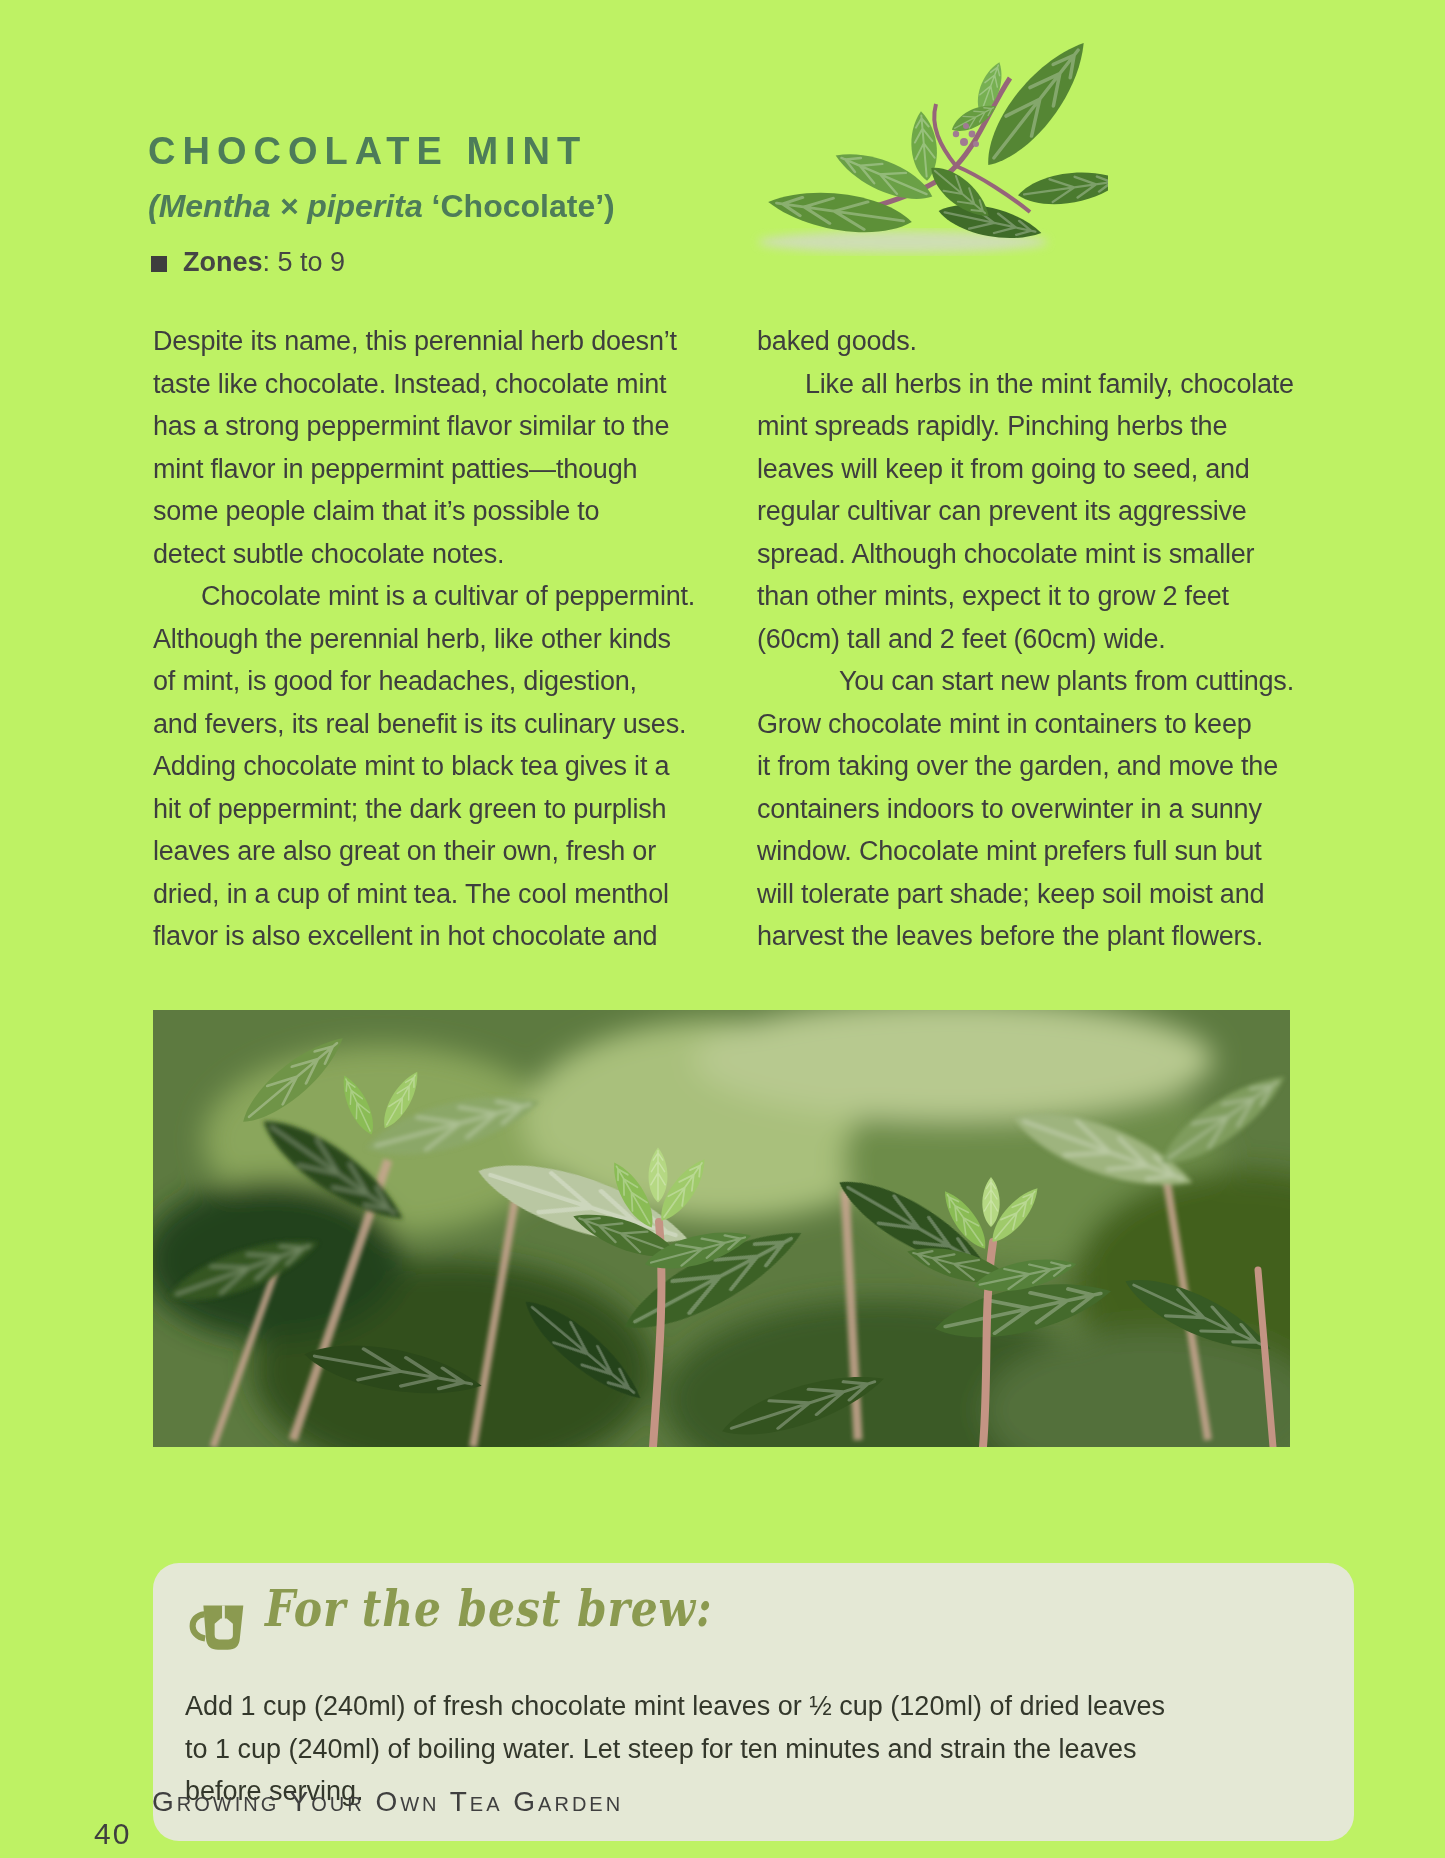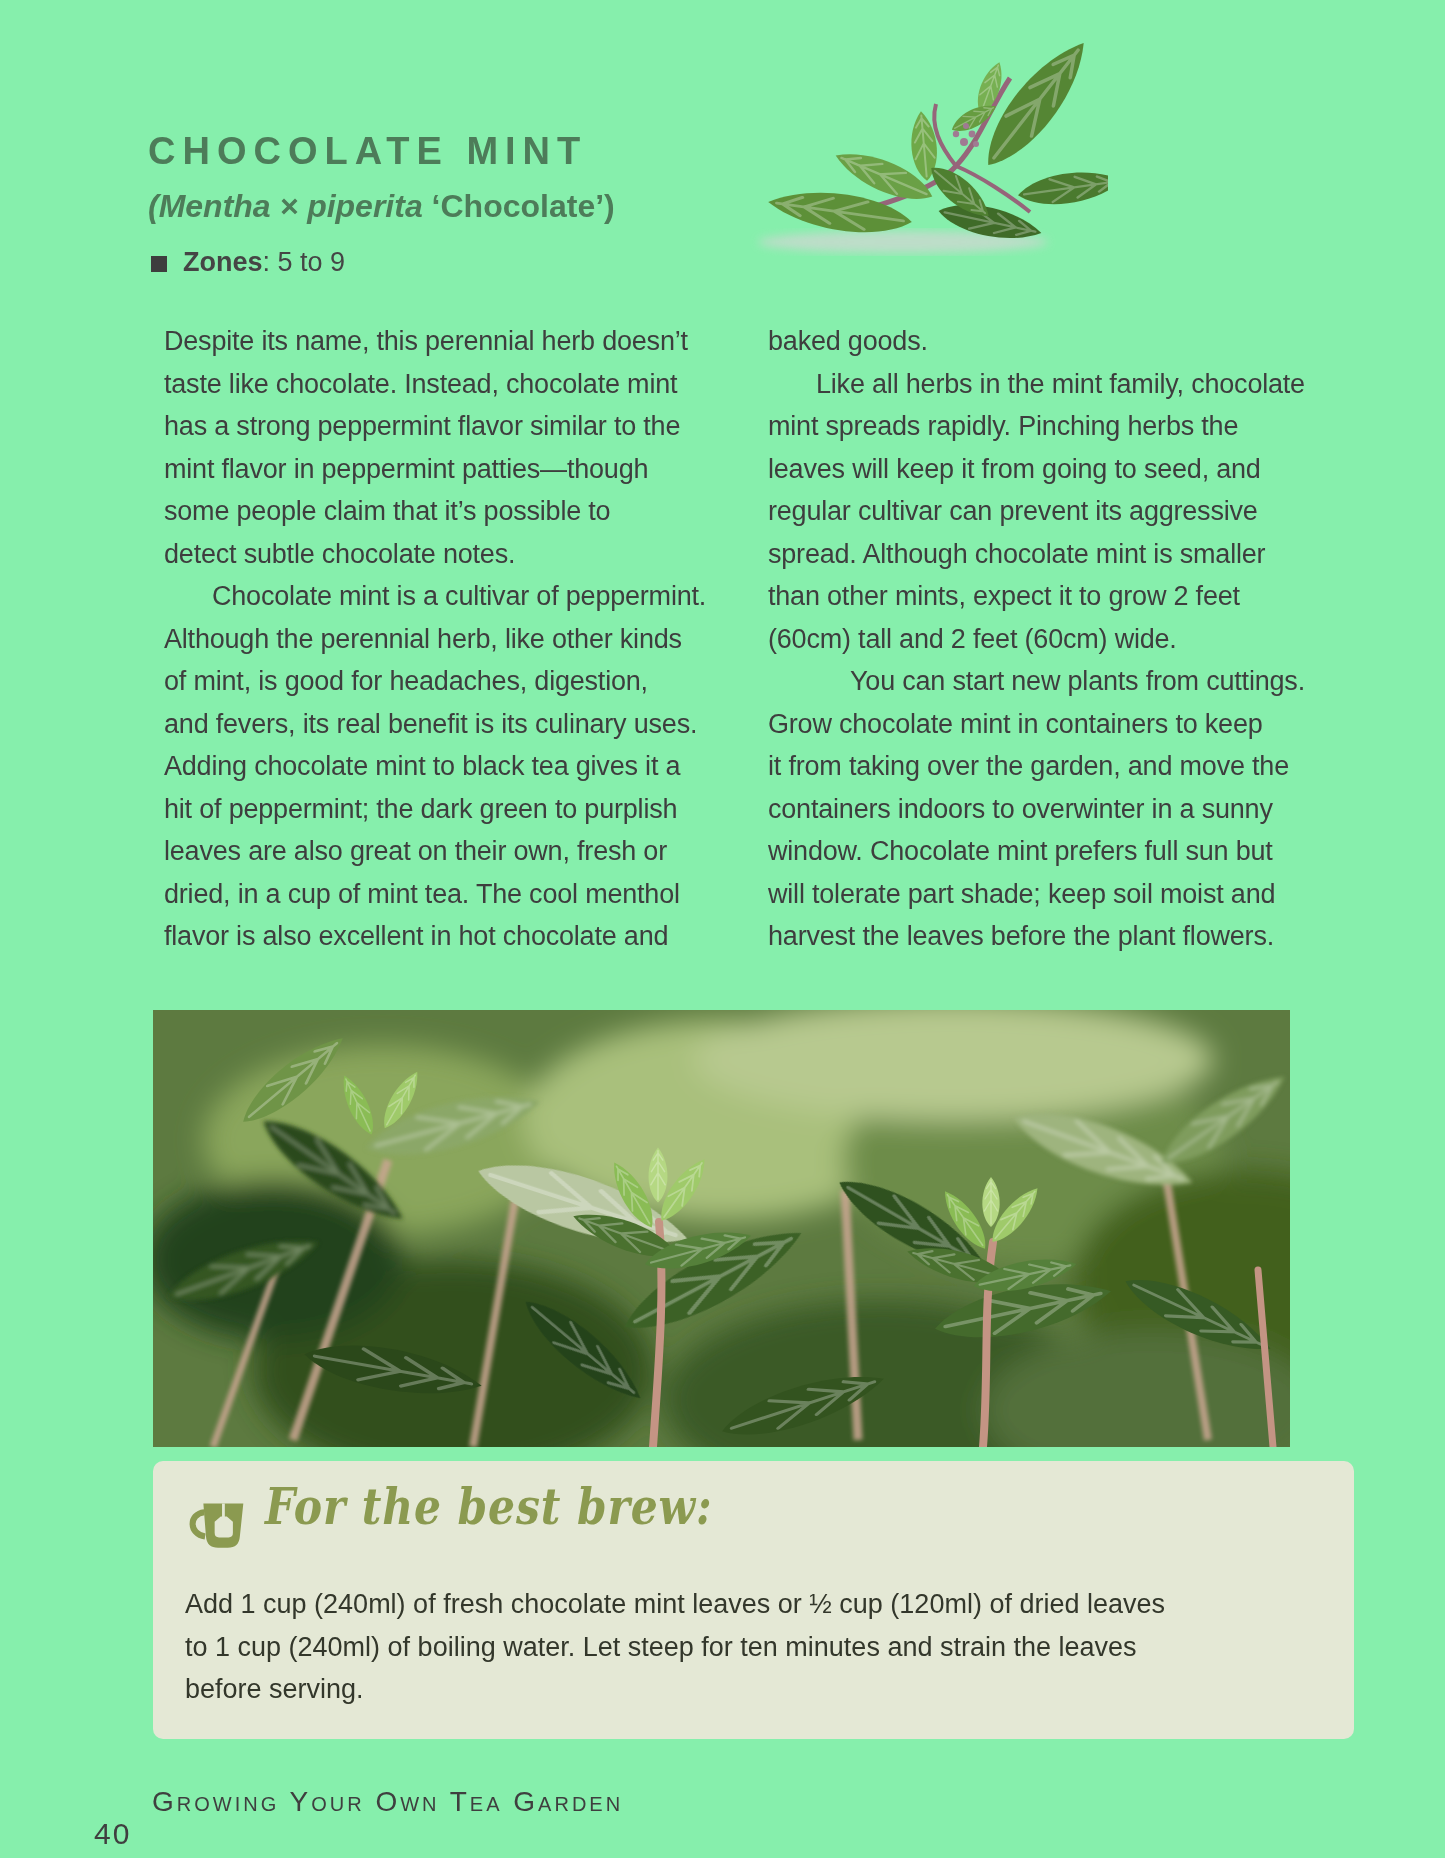--- a/index.html
+++ b/index.html
@@ -1,17 +1,17 @@
 <!DOCTYPE html>
 <html><head>
 <meta charset="utf-8">
 <style>
   html,body { margin:0; padding:0; background:#ffffff; }
   .page {
-    position:relative; width:1445px; height:1858px; background:#86efac;
+    position:relative; width:1445px; height:1858px; background:#bef264;
     font-family:"Liberation Sans", sans-serif; overflow:hidden;
   }
   
   .title {
     position:absolute; left:148px; top:130px; margin:0;
     font-size:38px; font-weight:bold; letter-spacing:7px; color:#4d7c59;
   }
   .subtitle {
     position:absolute; left:148px; top:188px;
     font-size:32px; color:#4d7c59; white-space:nowrap;
@@ -23,31 +23,31 @@
   }
   .zones .sq {
     display:inline-block; width:16px; height:16px; background:#3e3e3e;
     margin-right:16px; transform:translateY(1px);
   }
   .zones .zlabel { font-weight:bold; }
   
   .sprig { position:absolute; left:688px; top:26px; width:420px; height:238px; }
   
   .col { position:absolute; top:320px; color:#3e3e3e; font-size:27px; letter-spacing:-0.2px; }
-  .col .tline { height:42.5px; line-height:42.5px; white-space:nowrap;margin-left:11px; }
+  .col .tline { height:42.5px; line-height:42.5px; white-space:nowrap; }
   .col .tline.indent { padding-left:48px;text-align:right; }
   .col.left  { left:153px; }
   .col.right { left:757px; }
   
   .photo { position:absolute; left:153px; top:1010px; width:1137px; height:437px; }
   .photo svg { display:block; }
   
   .brew {
-    position:absolute; left:153px; top:1461px; width:1201px; height:278px;
-    background:#e4e8d5; border-radius:10px;
+    position:absolute; left:153px; top:1563px; width:1201px; height:278px;
+    background:#e4e8d5; border-radius:26px;
   }
   .mug { position:absolute; left:33px; top:34px; width:66px; height:64px; }
   .brew-head {
     position:absolute; left:112px; top:16px;
     font-family:"DejaVu Serif", serif; font-style:italic; font-weight:bold;
     font-size:50px; color:#8b9a50; white-space:nowrap;
     transform:scaleX(.85); transform-origin:left top; letter-spacing:1px;
   }
   .brew-text { position:absolute; left:32px; top:122px; color:#33372b; font-size:27px; }
   .brew-text .tline { height:42.5px; line-height:42.5px; white-space:nowrap; }

